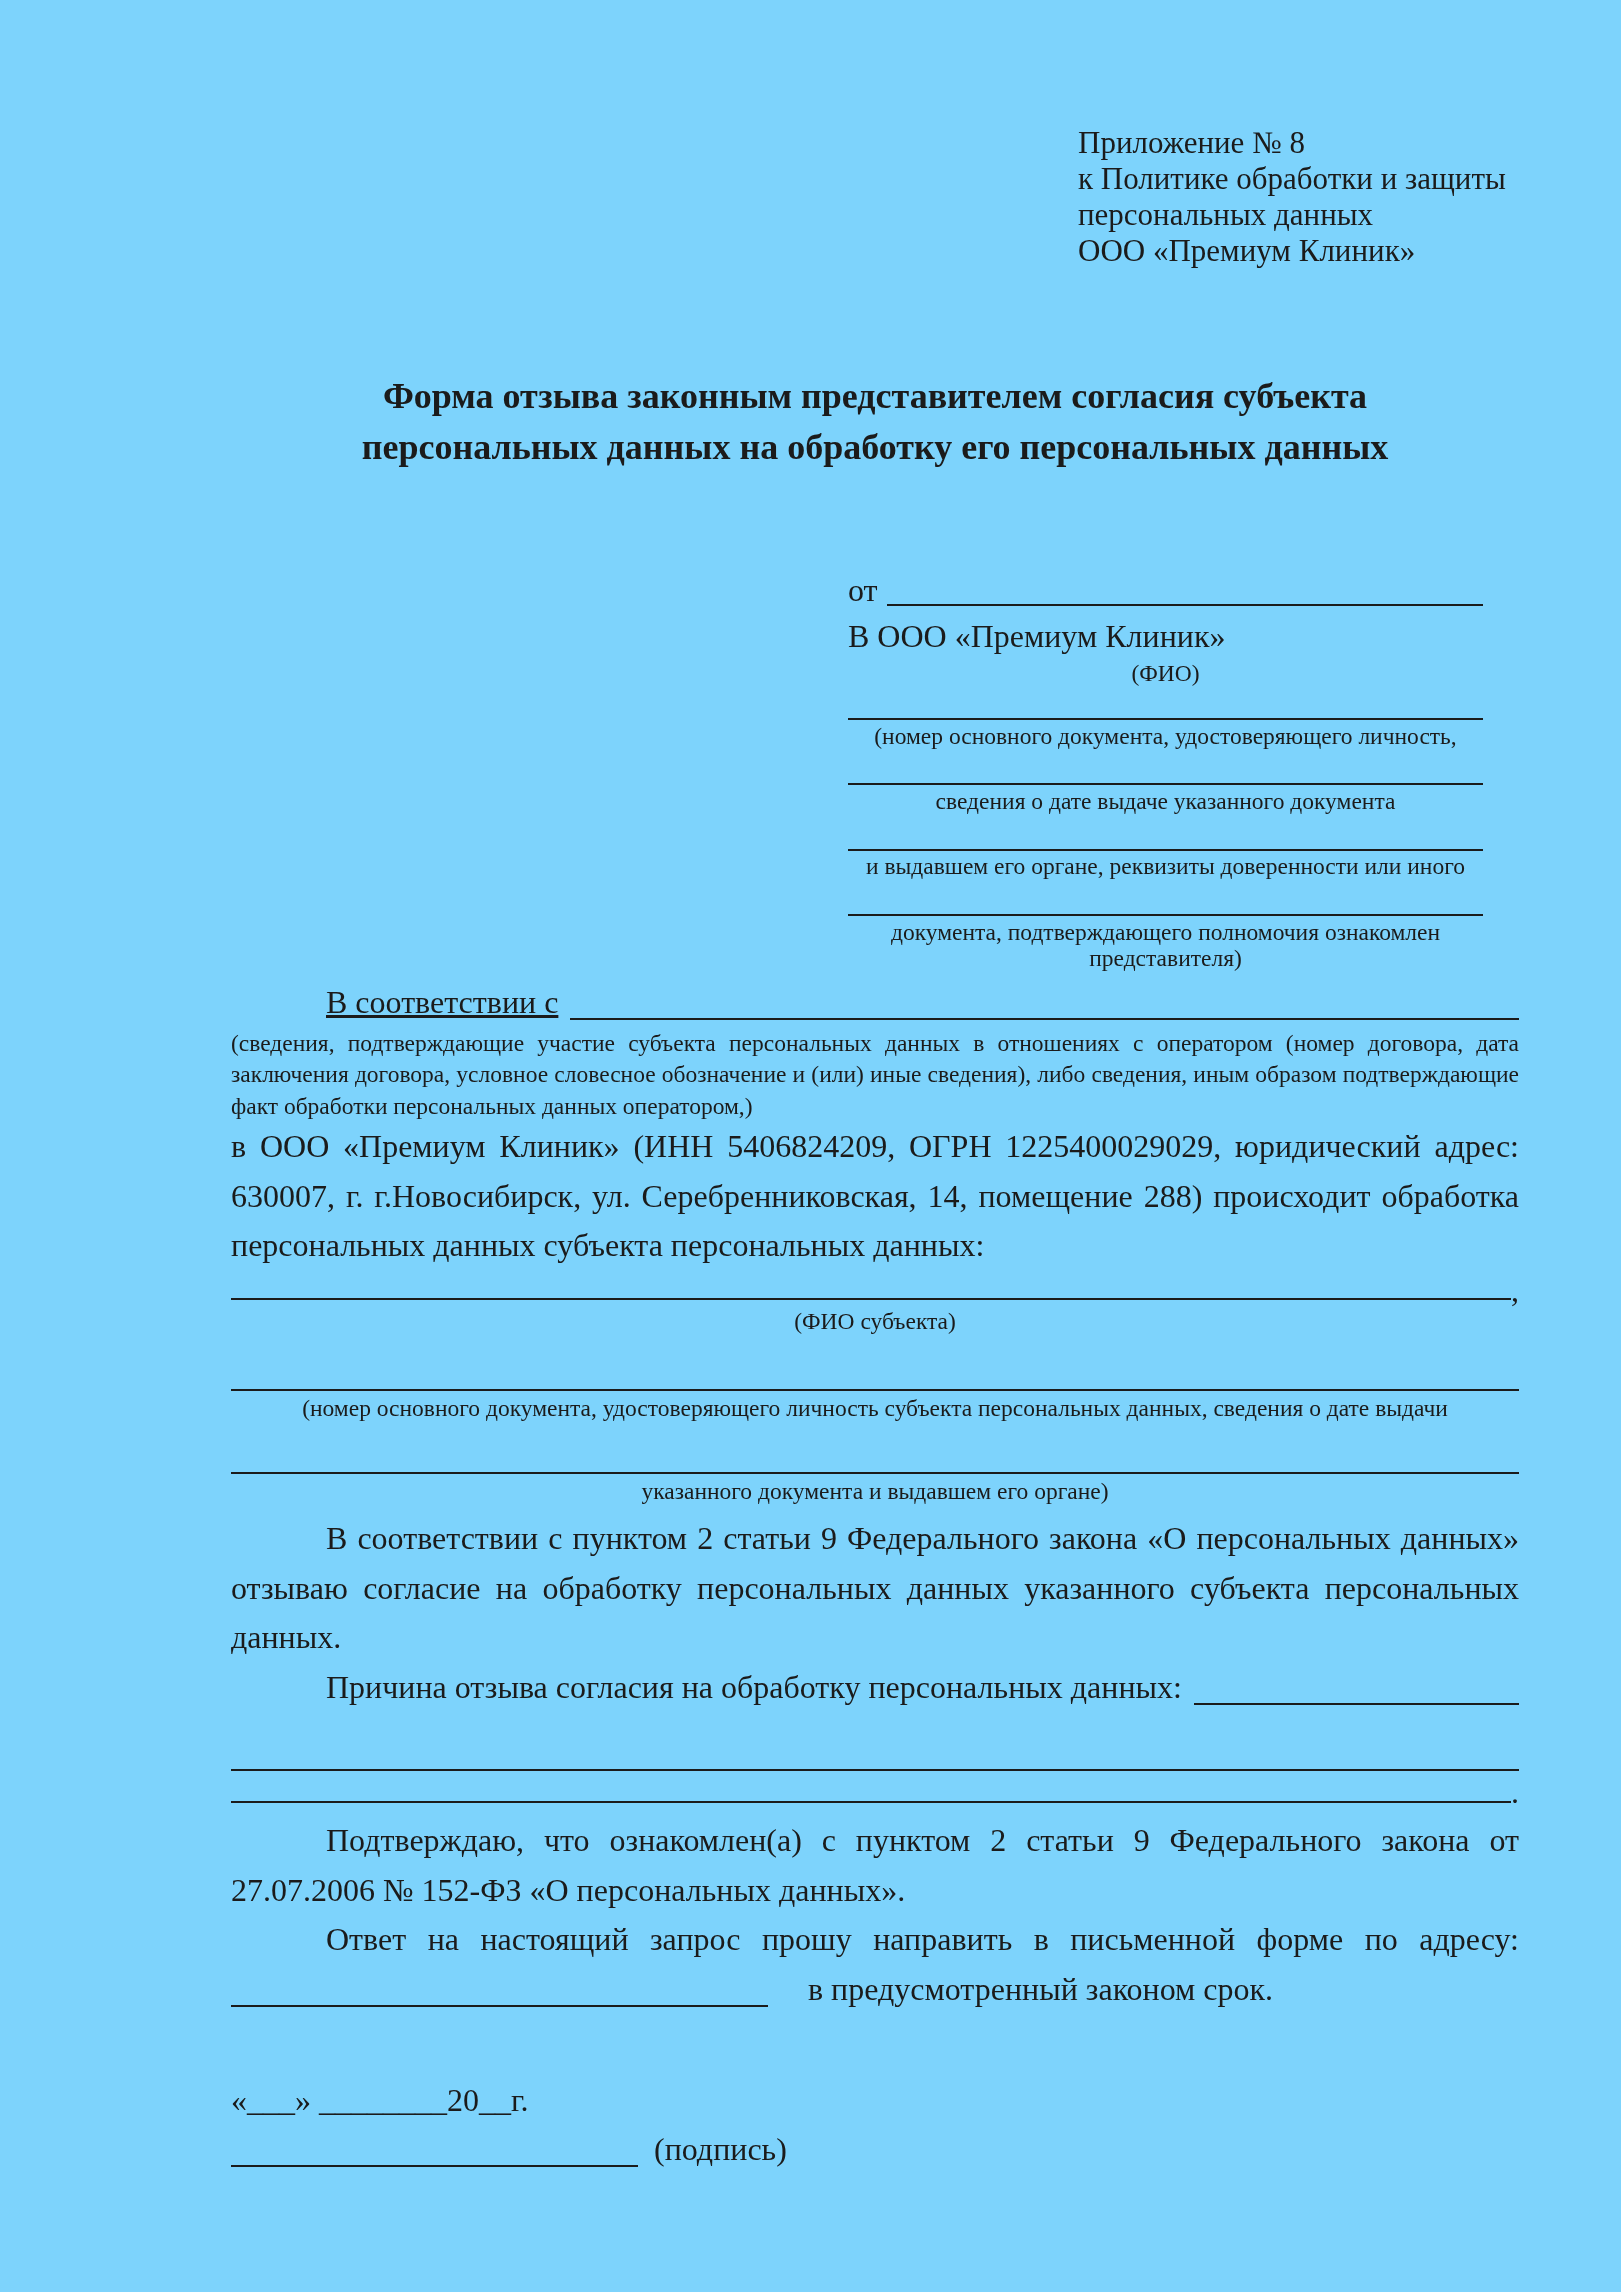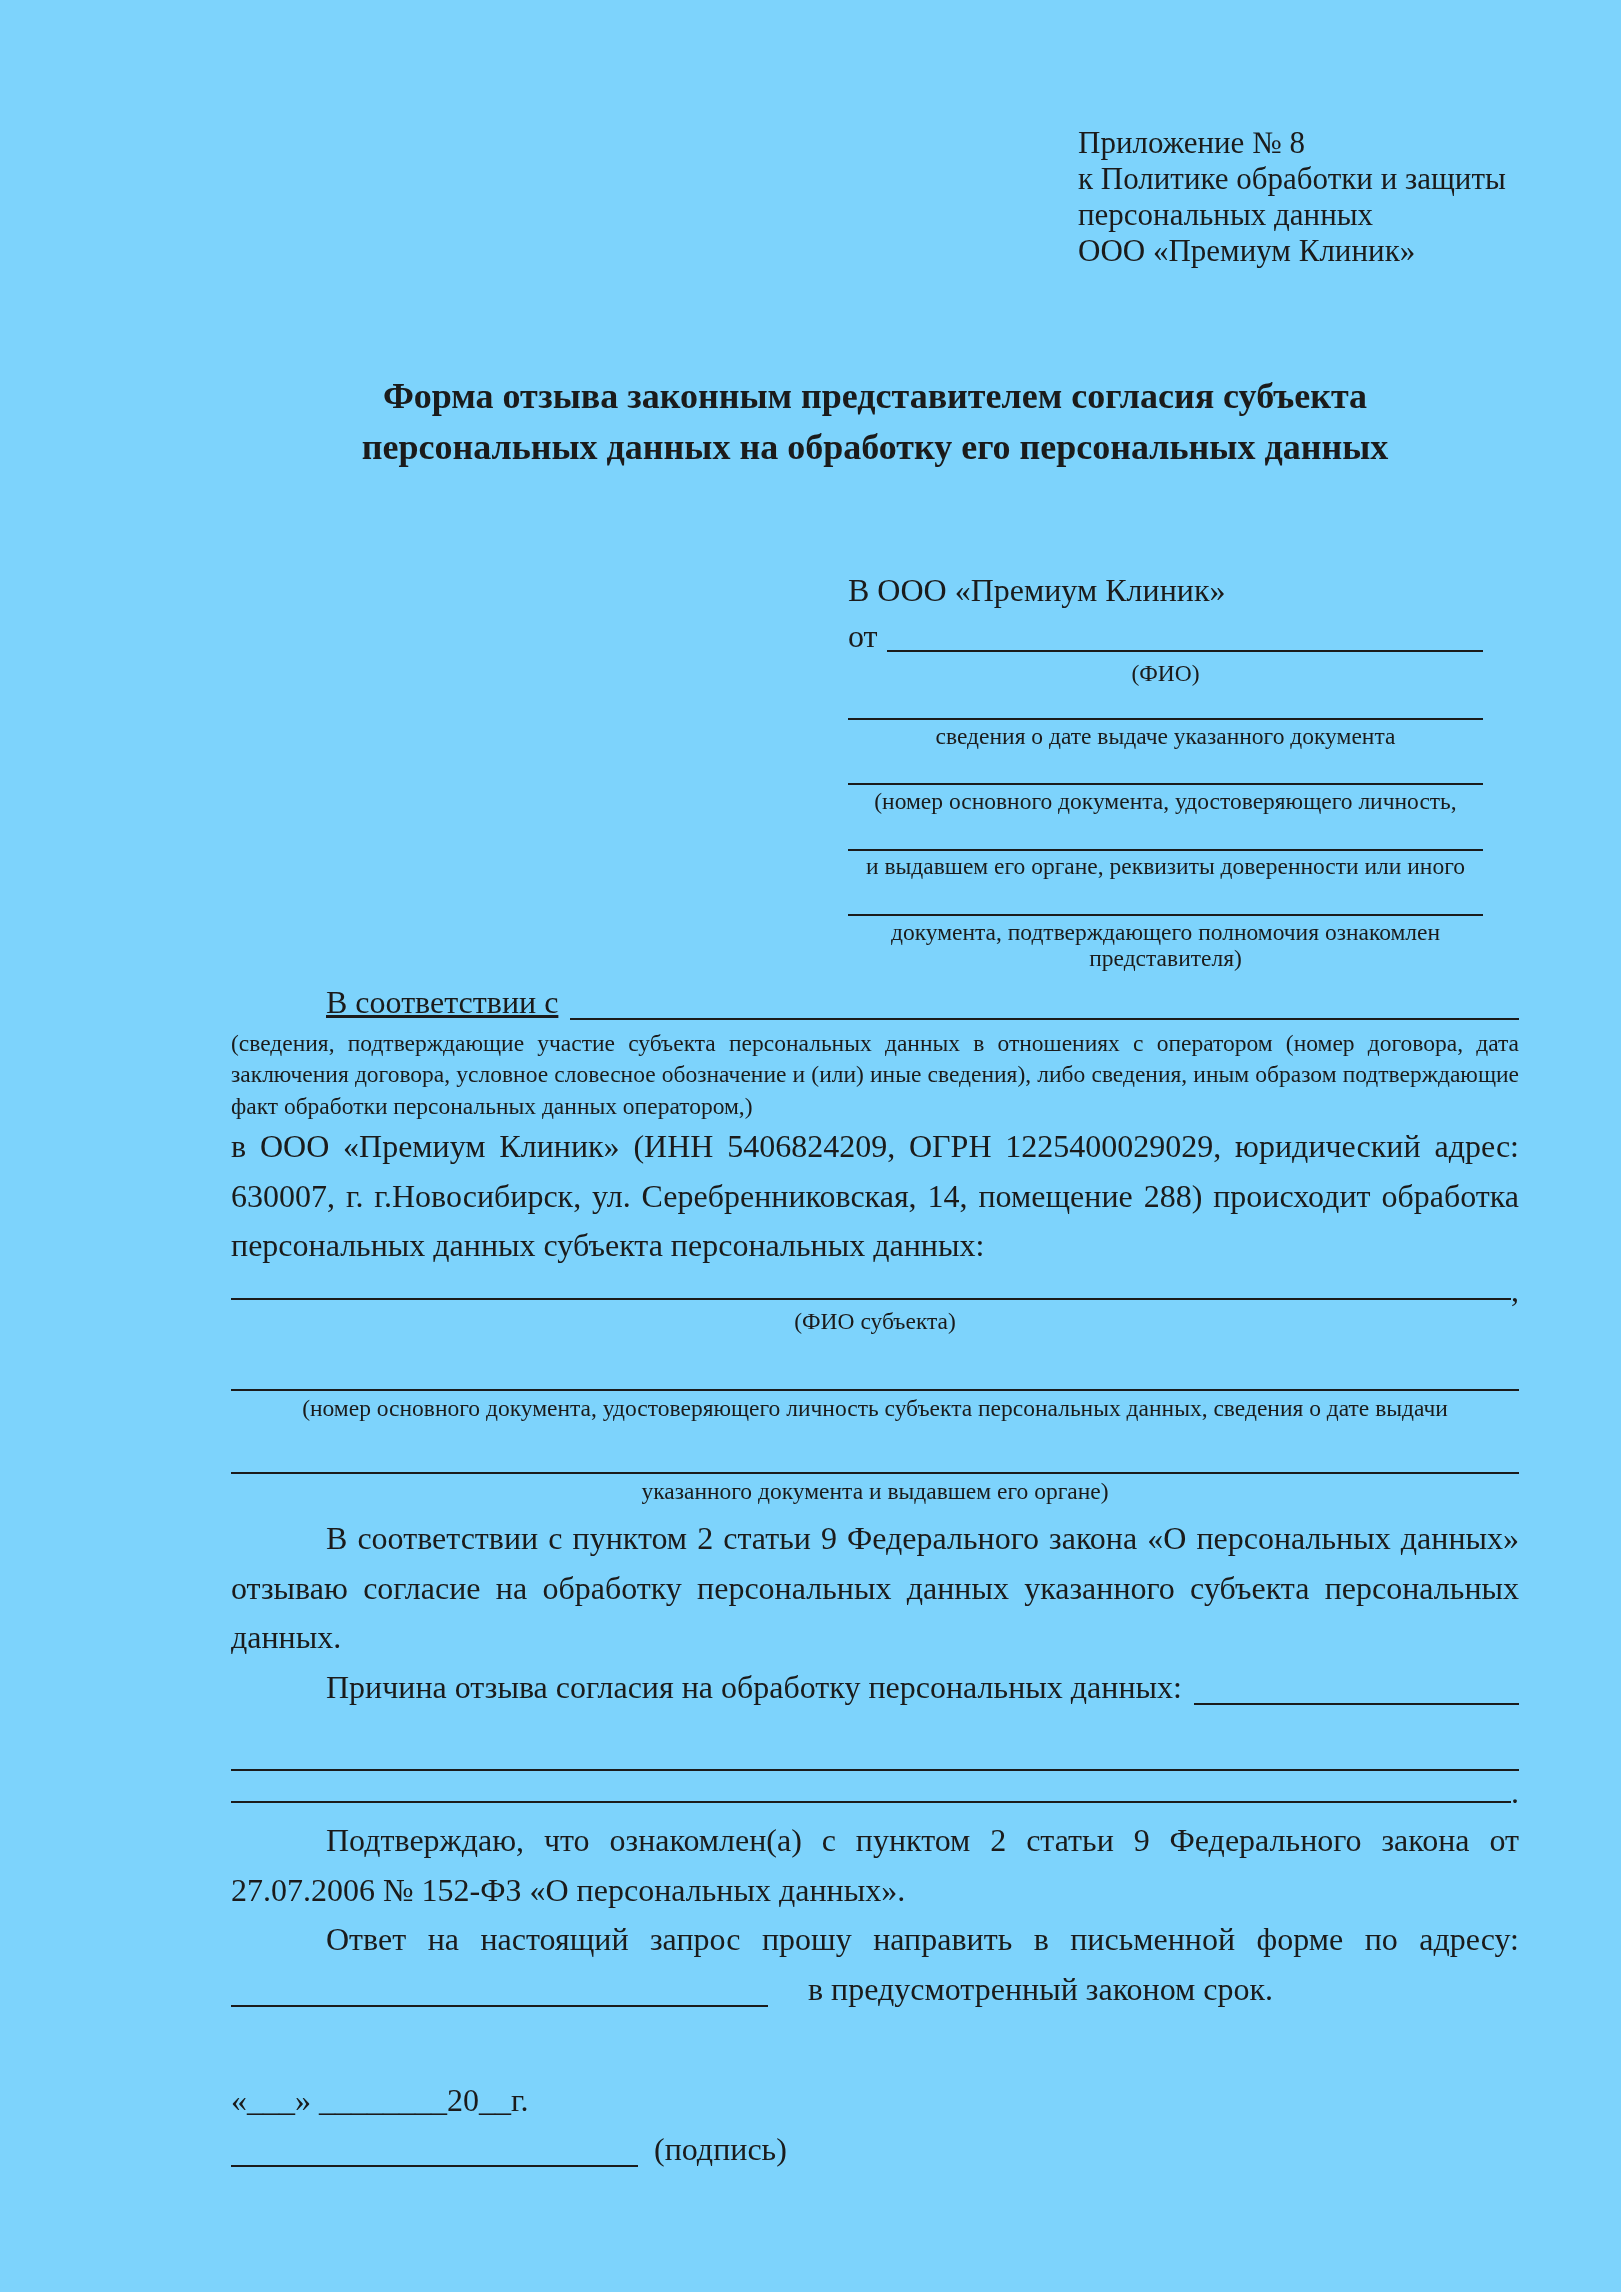--- a/index.html
+++ b/index.html
@@ -104,34 +104,34 @@
   <div class="annex">
     <div>Приложение № 8</div>
     <div>к Политике обработки и защиты</div>
     <div>персональных данных</div>
     <div>ООО «Премиум Клиник»</div>
   </div>
 
   <div class="title">Форма отзыва законным представителем согласия субъекта персональных данных на обработку его персональных данных</div>
 
   <div class="addressee">
-    <div class="addr-line">В ООО «Премиум Клиник»</div>
     <div class="addr-line flex-row">
       <span class="from-label">от</span>
       <span class="fill"></span>
     </div>
+    <div class="addr-line">В ООО «Премиум Клиник»</div>
     <div class="caption">(ФИО)</div>
 
     <div class="a-pair">
       <div class="a-blank"></div>
-      <div class="caption">сведения о дате выдаче указанного документа</div>
+      <div class="caption">(номер основного документа, удостоверяющего личность,</div>
     </div>
     <div class="a-pair">
       <div class="a-blank"></div>
-      <div class="caption">(номер основного документа, удостоверяющего личность,</div>
+      <div class="caption">сведения о дате выдаче указанного документа</div>
     </div>
     <div class="a-pair">
       <div class="a-blank"></div>
       <div class="caption">и выдавшем его органе, реквизиты доверенности или иного</div>
     </div>
     <div class="a-pair">
       <div class="a-blank"></div>
       <div class="caption">документа, подтверждающего полномочия ознакомлен представителя)</div>
     </div>
   </div>

